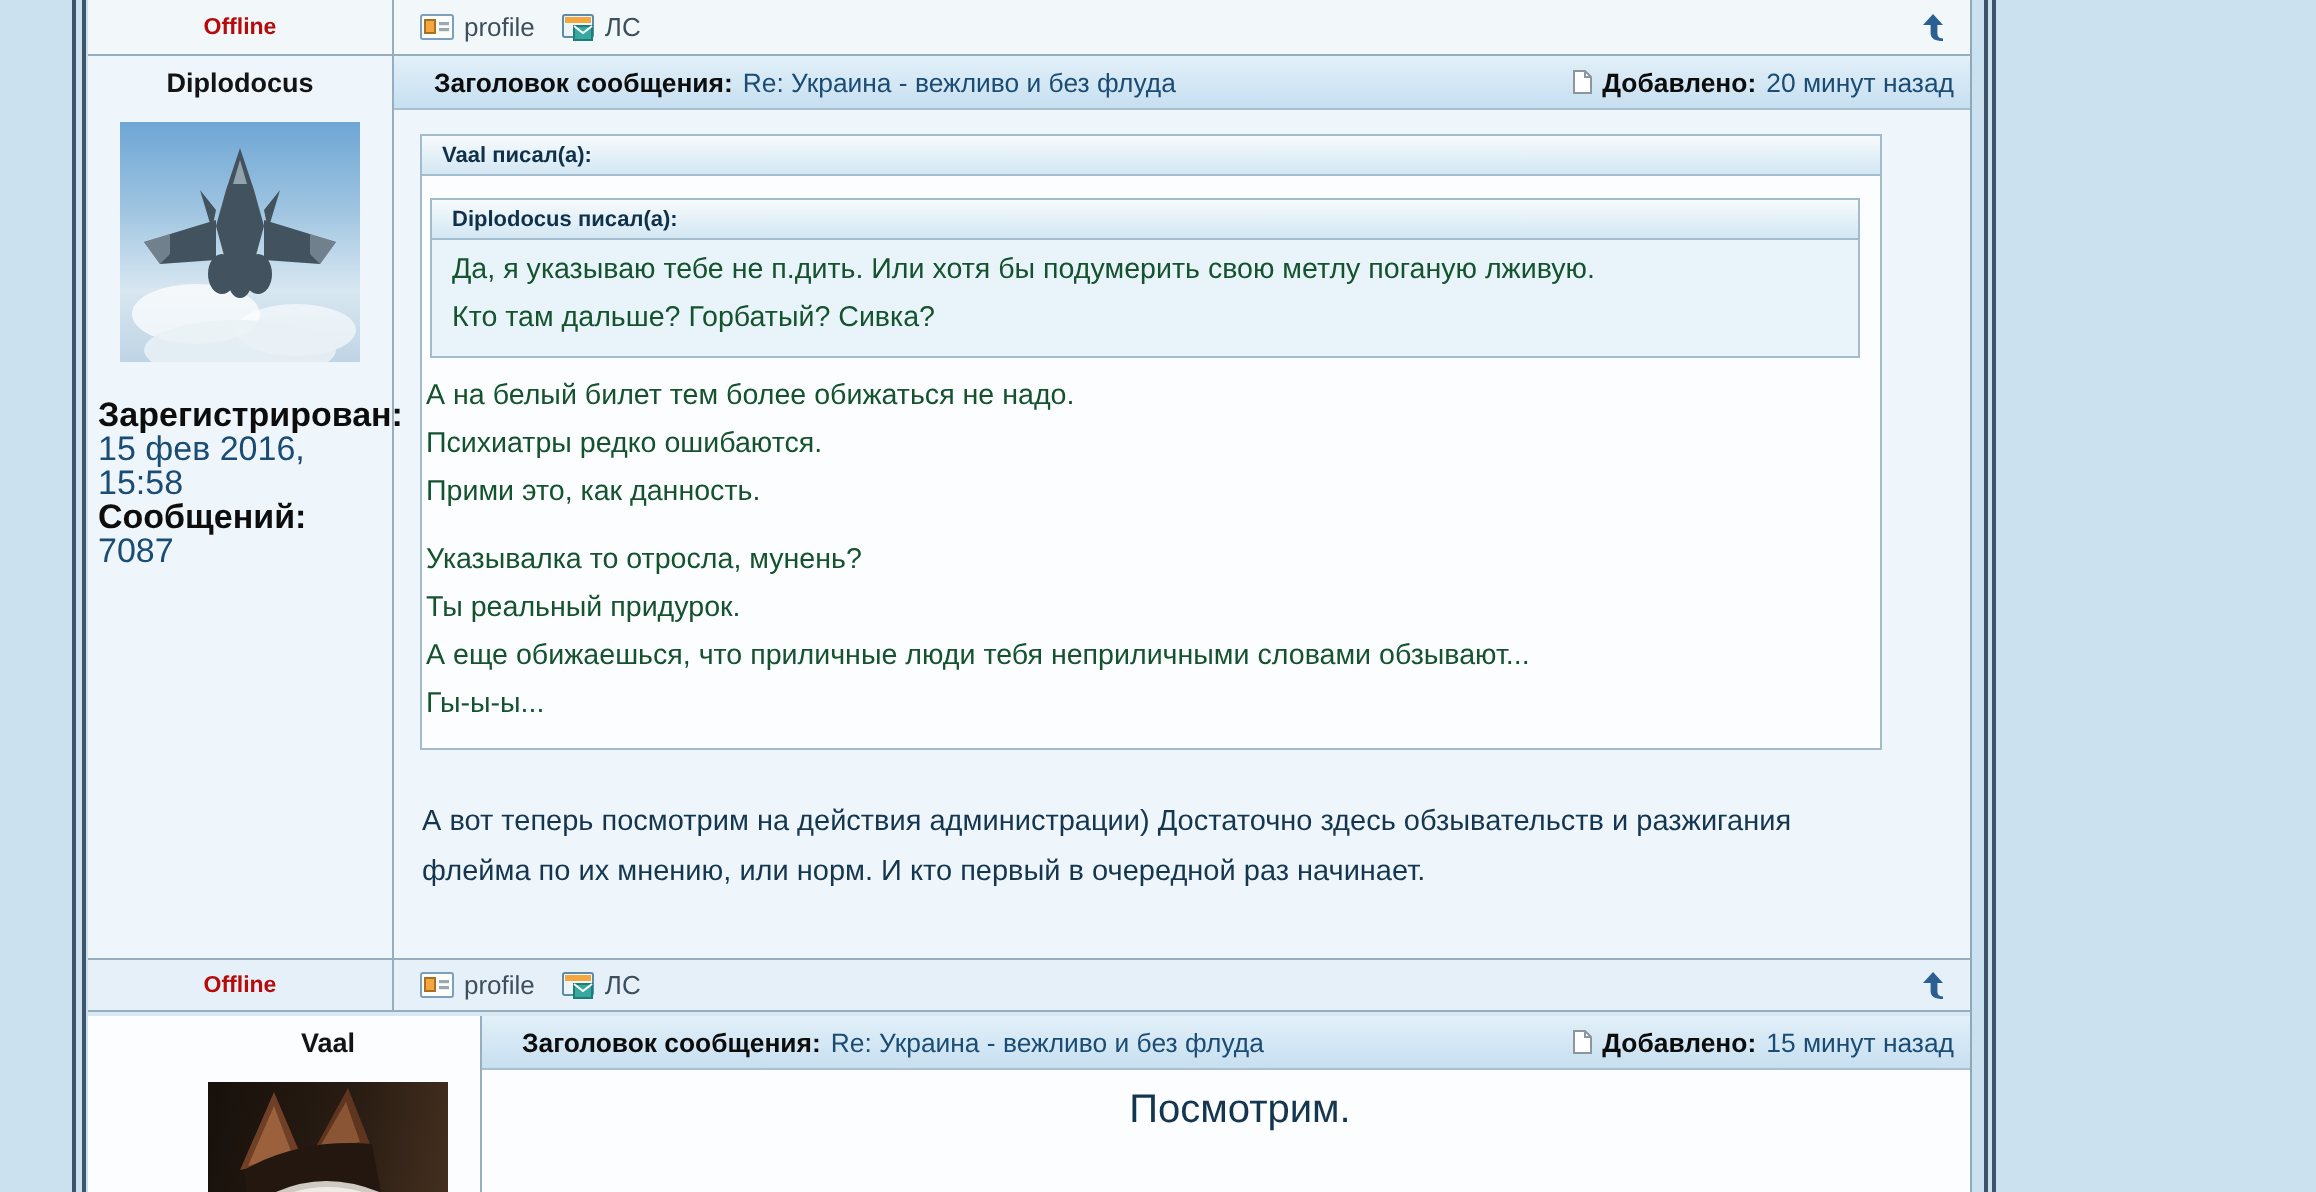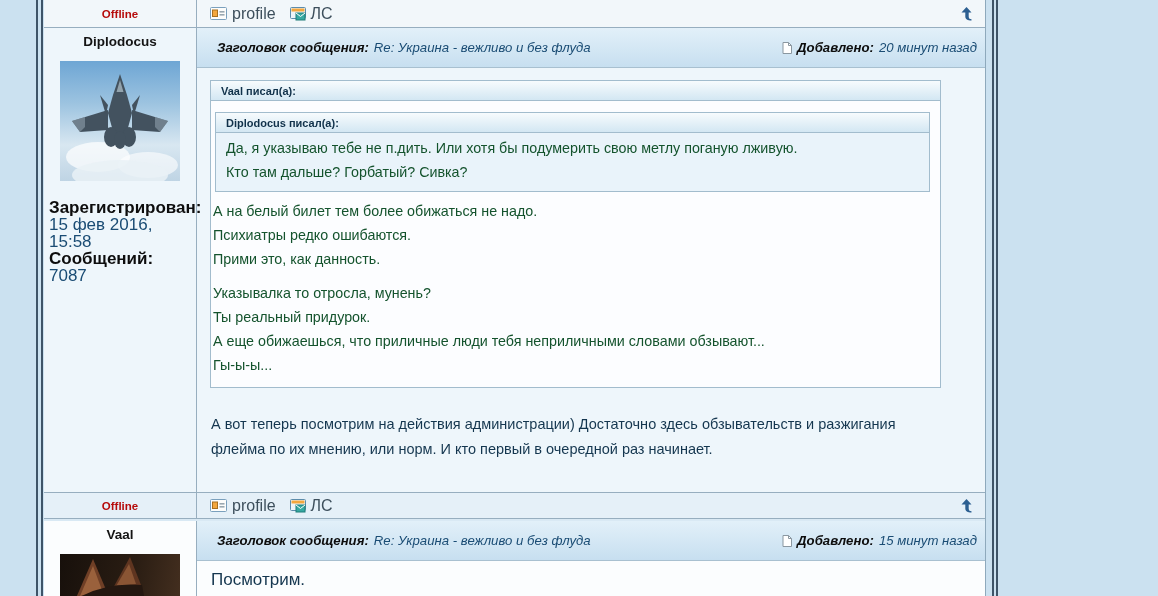--- a/index.html
+++ b/index.html
@@ -16,46 +16,46 @@
   }
   
   .frow{display:flex;align-items:stretch;flex:none;text-align:right;}
   .footer-row{height:27px;border-bottom:1px solid #97aebf;}
   .footer-row.f0{background:#f2f7fa;}
   .footer-row.f1{background:#e5f0f8;border-top:1px solid #97aebf;height:25px;}
   .lcell{width:152px;border-right:1px solid #97aebf;display:flex;align-items:center;justify-content:center;flex:none;}
   .rcell{flex:1;display:flex;align-items:center;padding:0 10px 0 13px;gap:14px;min-width:0;}
   .gap-row{height:2px;background:#d9e9f4;flex:none;}
   .offline{color:#b60b0b;font-weight:bold;font-size:11.5px;}
-  .btn{display:inline-flex;align-items:center;gap:5px;color:#3d4f5c;font-size:16px;cursor:pointer;text-decoration:none;}
+  .btn{display:inline-flex;align-items:center;gap:5px;color:#3d4f5c;font-size:13px;cursor:pointer;text-decoration:none;}
   .top-link{margin-left:auto;cursor:pointer;display:flex;align-items:center;padding-right:2px;}
   
   .post{display:flex;flex:none;}
   .post.p1{background:#eef6fb;}
-  .post.p2{background:#fbfdfe;flex:1;overflow:hidden;}
+  .post.p2{background:#fbfdfe;flex:1;overflow:hidden;padding-left:44px;}
   .left-col{width:153px;border-right:1px solid #97aebf;box-sizing:border-box;flex:none;}
   .uname{height:27px;display:flex;align-items:center;justify-content:center;font-weight:bold;font-size:13.5px;color:#141414;cursor:pointer;}
   .avatar{width:120px;height:120px;margin:6px auto 0;position:relative;overflow:hidden;display:block;}
   .avatar.jet{background:linear-gradient(180deg,#6ea6d4 0%,#9cc3e0 35%,#d8e7f1 70%,#bfd4e4 100%);}
   .avatar.cat{background:linear-gradient(100deg,#17100b 0%,#2a1d13 55%,#4a3322 100%);}
   .avatar svg{position:absolute;left:0;top:0;}
   .uinfo{margin:18px 4px 0 5px;font-size:17px;line-height:17px;color:#17486f;}
   .b{font-weight:bold;color:#0d0d0d;}
   .navy{color:#1a4c74;}
   .right-col{flex:1;display:flex;flex-direction:column;min-width:0;}
   .phead{
-    height:40px;flex:none;display:flex;align-items:center;gap:5px;
+    height:27px;flex:none;display:flex;align-items:center;gap:5px;
     background:linear-gradient(180deg,#e2f0f9,#c7dff0);
     border-bottom:1px solid #a8c0d0;
-    padding:0 6px 0 20px;font-size:13.2px;box-sizing:border-box;font-style:italic;
+    padding:0 6px 0 20px;font-size:13.2px;box-sizing:border-box;
   }
   .phead-right{margin-left:auto;display:flex;align-items:center;gap:5px;padding-right:2px;}
   .message{min-width:0;}
   .m1{height:424px;box-sizing:border-box;overflow:hidden;}
-  .m2{padding:9px 0 0 14px;font-size:17px;color:#14364f;}
+  .m2{padding:9px 0 0 14px;font-size:20px;color:#14364f;text-align:center;}
   
   .quote{border:1px solid #a2bccd;background:#fcfdff;margin:12px 44px 0 13px;}
   .qh{padding:4px 10px 3px;font-weight:bold;font-size:11px;color:#10314a;
       background:linear-gradient(180deg,#f7fbfd 0%,#d3e7f3 100%);
       border-bottom:1px solid #a2bccd;}
   .qb{padding:2px 2px 10px;}
   .quote.nested{margin:9px 8px 0 2px;background:#e9f3fa;}
   .quote.nested .qb{padding:3px 10px 7px;}
   .qtext{font-size:14.3px;line-height:24px;color:#14532d;white-space:pre-line;}
   .qtext.part1{margin-top:10px;}

